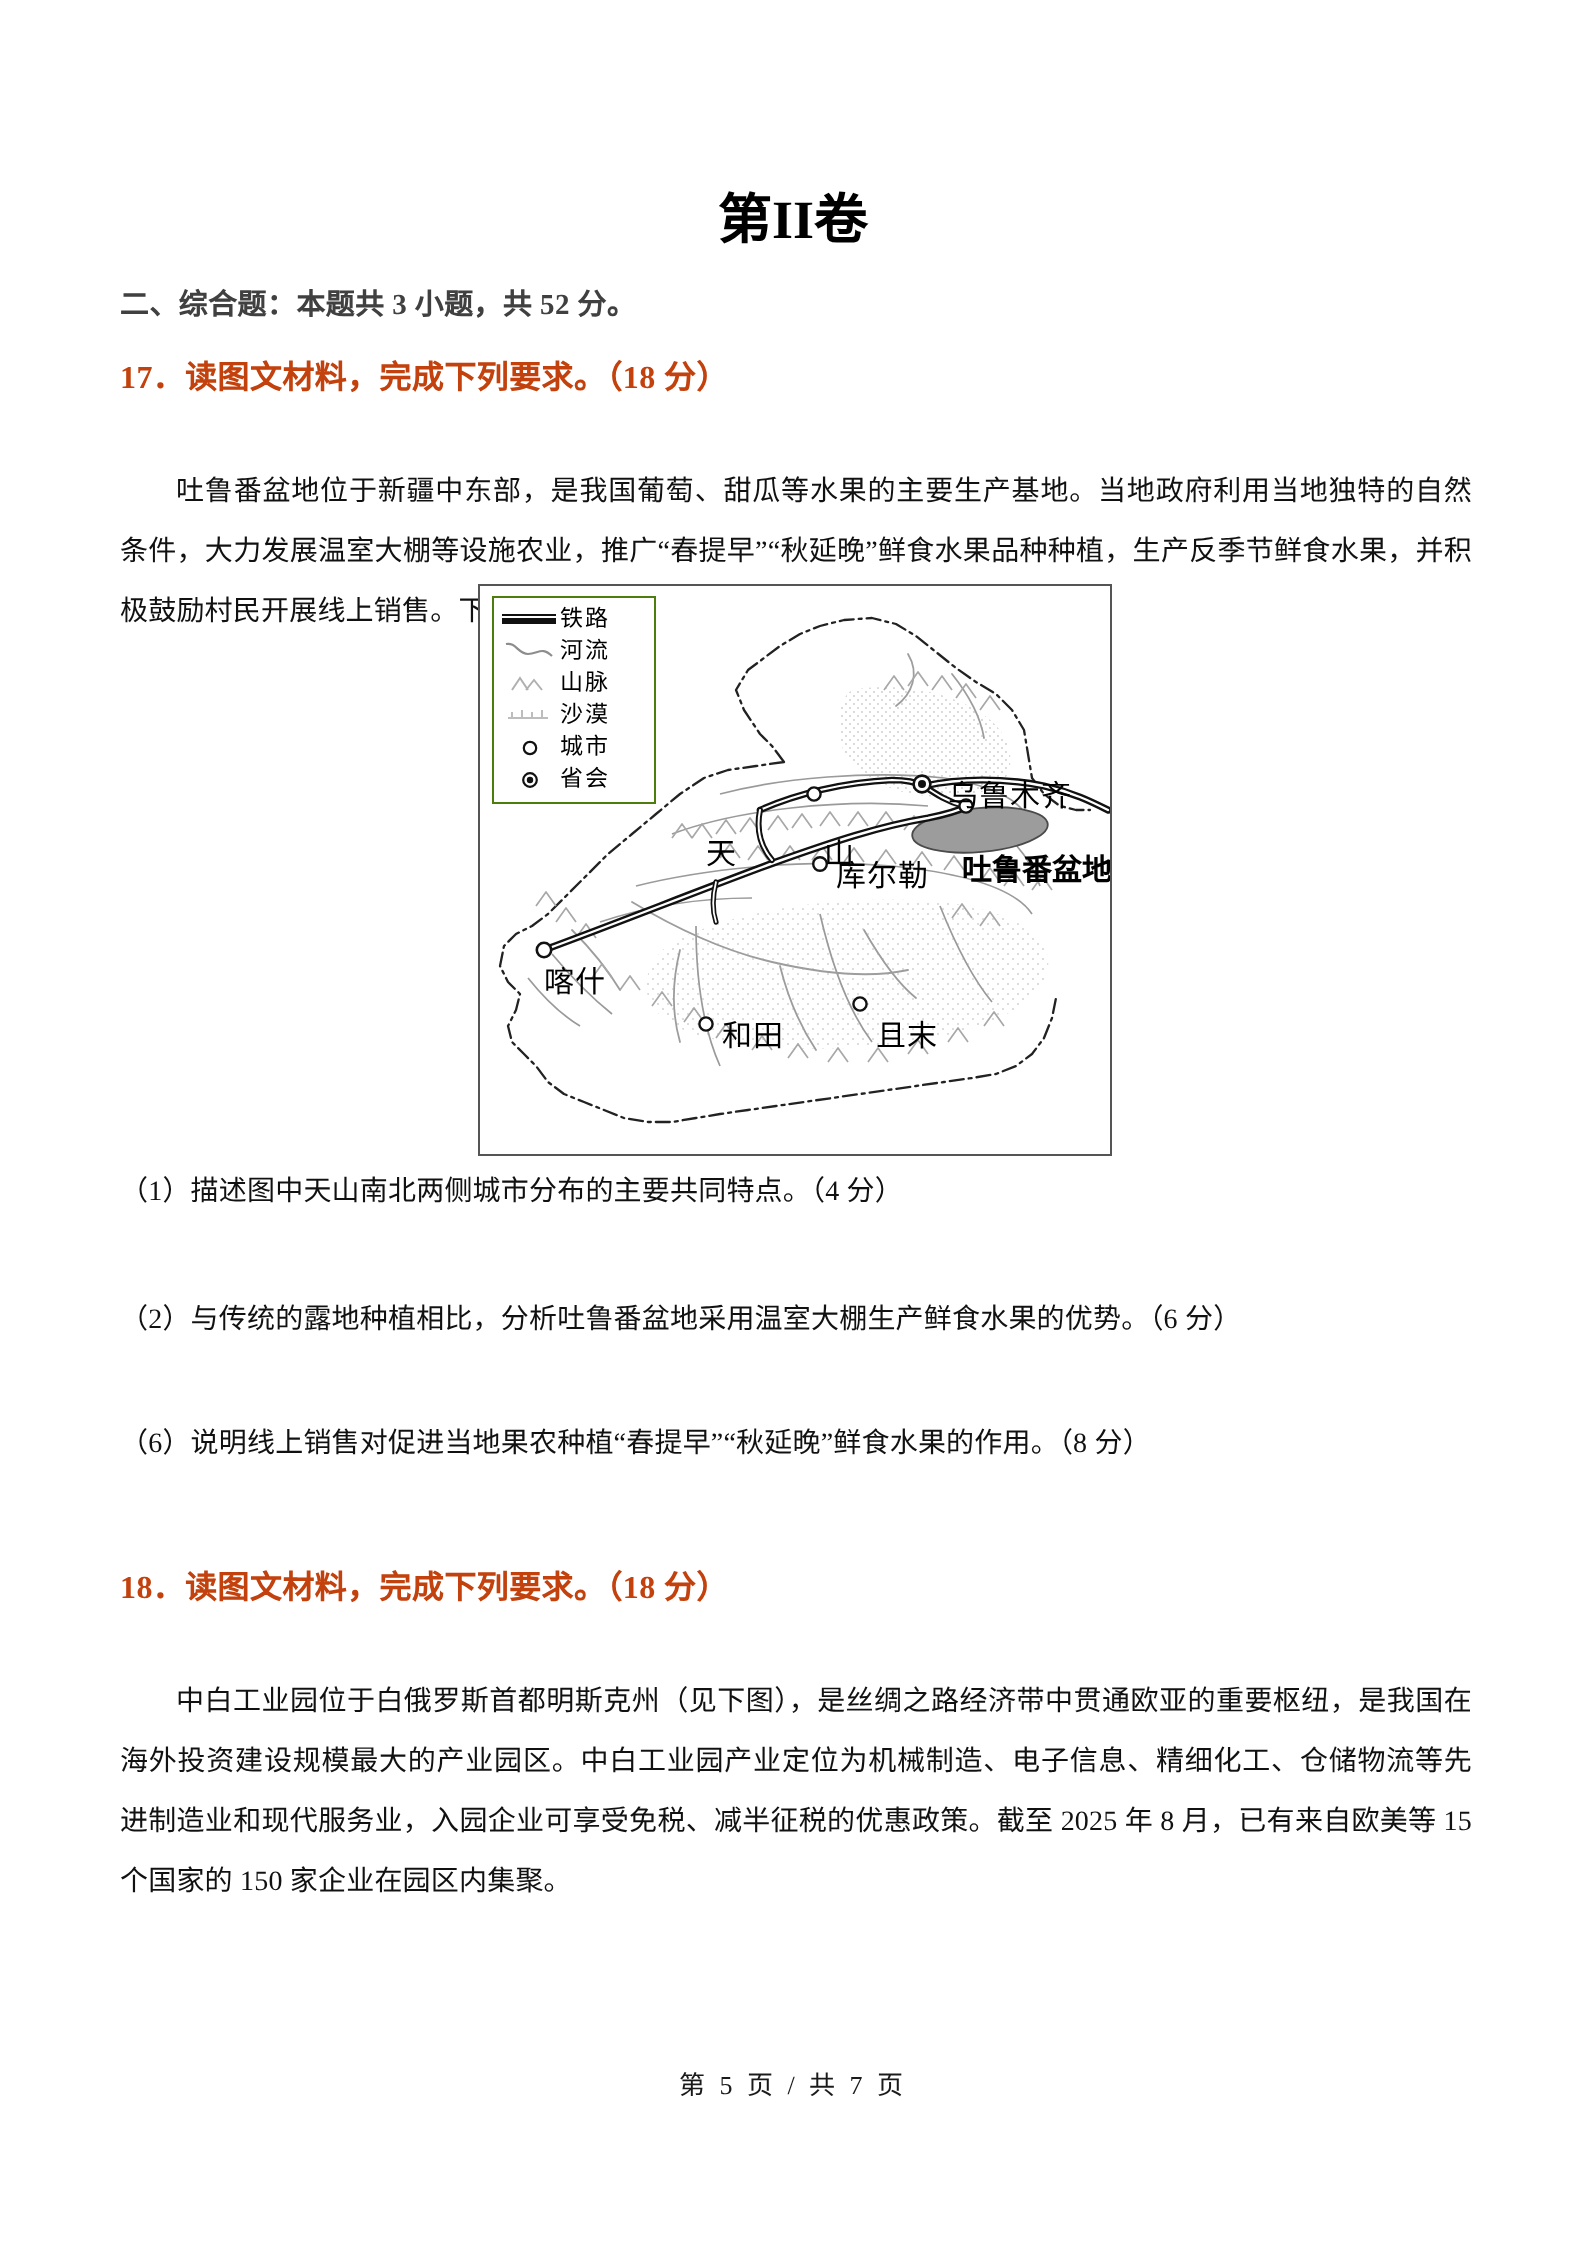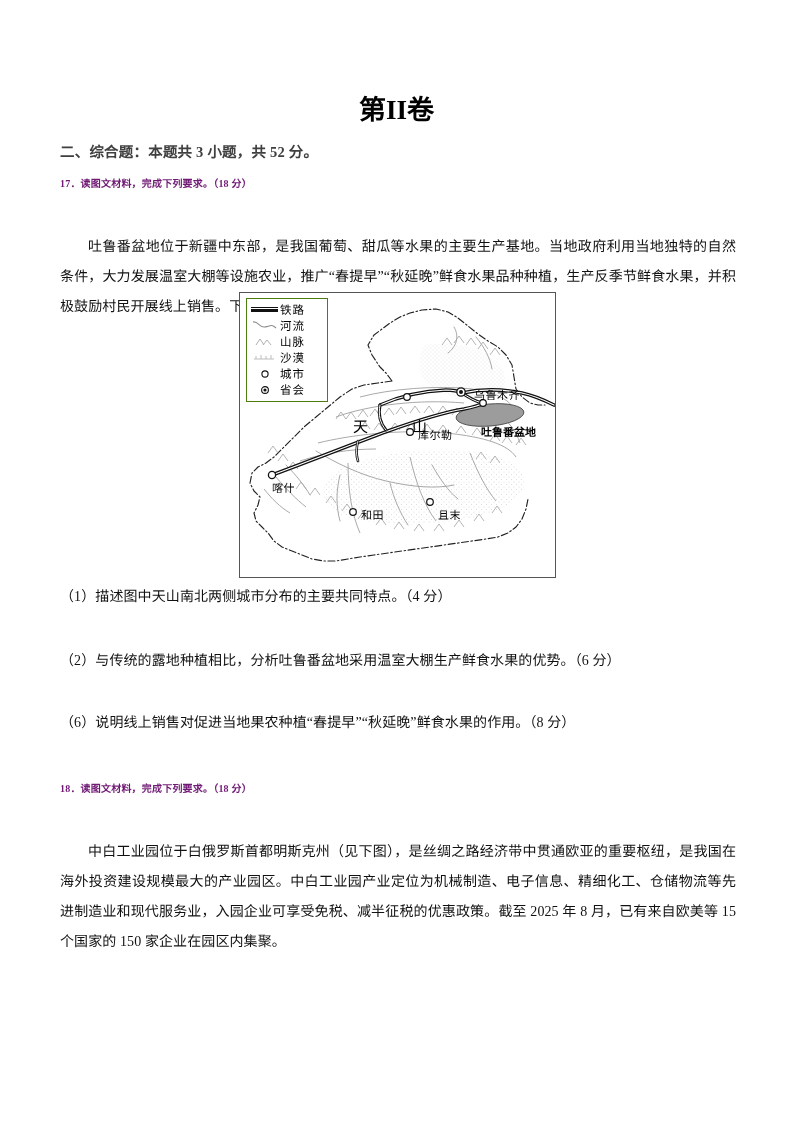--- a/index.html
+++ b/index.html
@@ -46,24 +46,24 @@
     font-size: 14.5px;
     font-weight: 700;
     letter-spacing: 0.2px;
     color: #404040;
     white-space: nowrap;
   }
 
   .q-head {
     position: absolute;
     left: 60px;
-    font-size: 10px;
+    font-size: 16px;
     font-weight: 700;
     letter-spacing: 0.2px;
-    color: #701a75;
+    color: #c2410c;
     white-space: nowrap;
   }
   #q17-head { top: 175px; }
   #q18-head { top: 780px; }
 
   
   .body-para {
     position: absolute;
     left: 60px;
     width: 676px;
@@ -150,21 +150,21 @@
     letter-spacing: 1px;
     color: #000;
     font-family: "Liberation Serif", "DejaVu Serif", serif;
   }
 
   .sym-rail { position:absolute; left:1px; top:6px; width:27px; height:3px; background:#111; }
   .sym-rail::before { content:""; position:absolute; left:0; top:-2px; width:27px; height:1px; background:#111; }
 
   .map-label {
     position: absolute;
-    font-size: 11px;
+    font-size: 15px;
     font-family: "Liberation Serif", "DejaVu Serif", serif;
     color: #000;
     white-space: nowrap;
     letter-spacing: 0.5px;
     z-index: 4;
   }
   .map-label.bold { font-weight: 700; letter-spacing: 0px; }
   .map-label.range {
     font-size: 15px;
     font-weight: 400;
@@ -368,14 +368,15 @@
     <div class="map-label range" style="left:172px; top:122px;">山</div>
   </div>
 
   <div class="subq" id="subq-1">（1）描述图中天山南北两侧城市分布的主要共同特点。（4 分）</div>
   <div class="subq" id="subq-2">（2）与传统的露地种植相比，分析吐鲁番盆地采用温室大棚生产鲜食水果的优势。（6 分）</div>
   <div class="subq" id="subq-3">（6）说明线上销售对促进当地果农种植“春提早”“秋延晚”鲜食水果的作用。（8 分）</div>
 
   <div class="q-head" id="q18-head">18．读图文材料，完成下列要求。（18 分）</div>
   <div class="body-para" id="q18-para">中白工业园位于白俄罗斯首都明斯克州（见下图），是丝绸之路经济带中贯通欧亚的重要枢纽，是我国在海外投资建设规模最大的产业园区。中白工业园产业定位为机械制造、电子信息、精细化工、仓储物流等先进制造业和现代服务业，入园企业可享受免税、减半征税的优惠政策。截至 2025 年 8 月，已有来自欧美等 15 个国家的 150 家企业在园区内集聚。</div>
 
+  <div class="footer">第 5 页 / 共 7 页</div>
 
 </div>
 
 </body></html>

